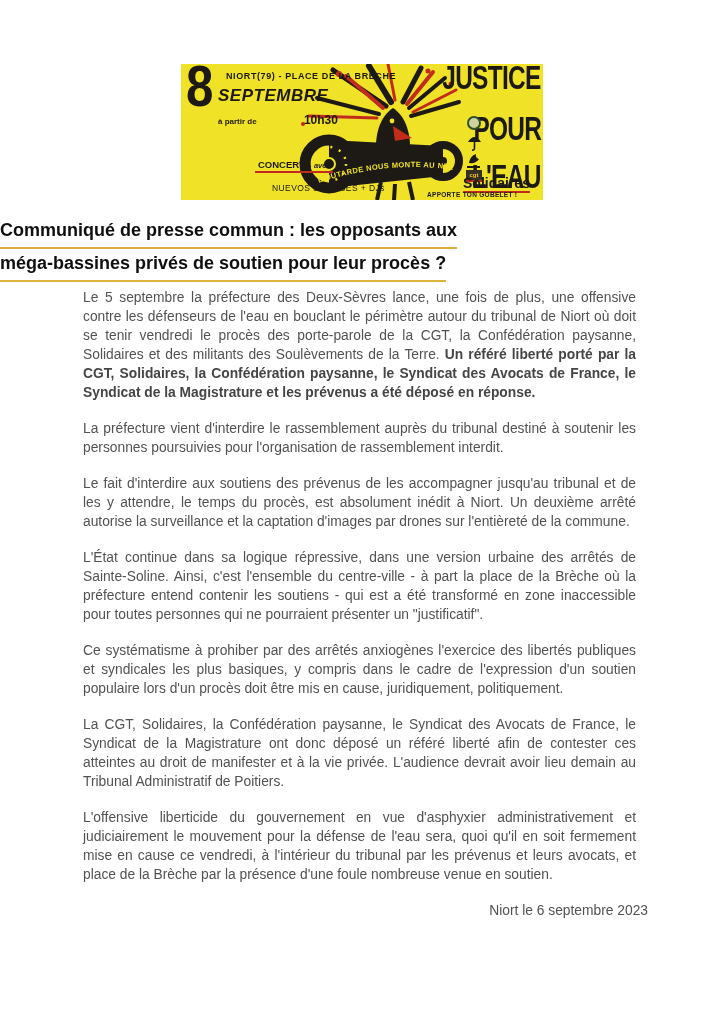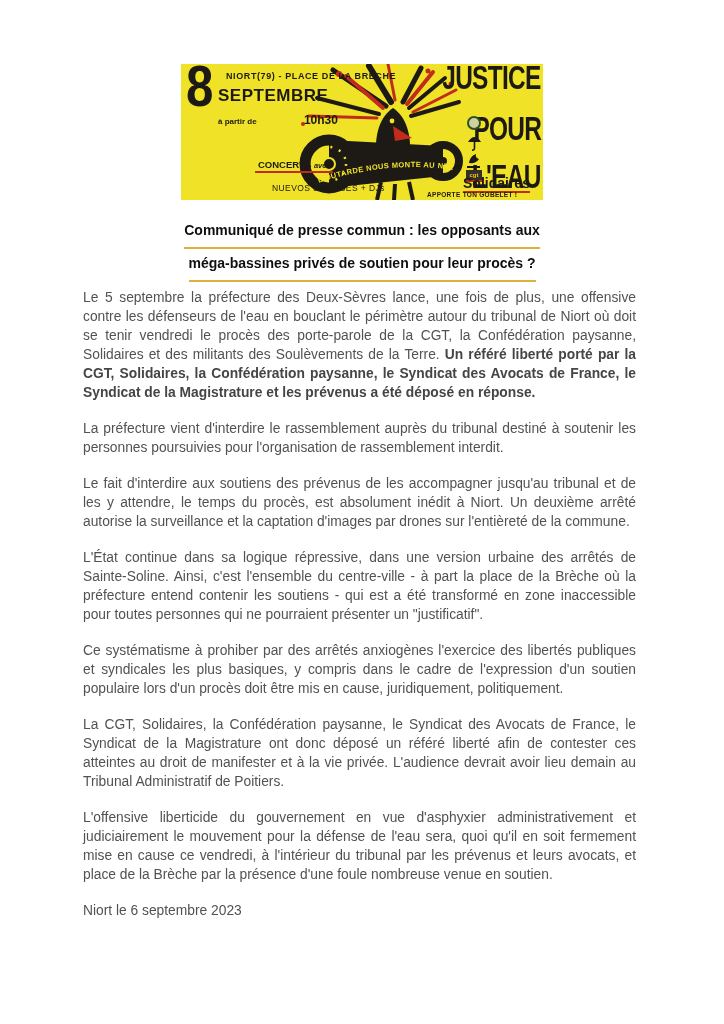--- a/index.html
+++ b/index.html
@@ -19,21 +19,21 @@
     position: absolute;
     left: 181px; top: 64px;
     width: 362px; height: 136px;
     background: #f0e226;
     overflow: hidden;
   }
   .banner .abs { position: absolute; white-space: nowrap; color: #1d1a15; }
   .b-location { left: 37px; top: 7px; font-size: 9px; font-weight: 700; letter-spacing: .6px; margin-left: 8px; }
   .b-day { left: 5px; top: -8px; font-size: 58px; font-weight: 800; line-height: 60px;
            transform: scaleX(.85); transform-origin: left top; }
-  .b-month { left: 37px; top: 22px; font-size: 17px; font-weight: 800; letter-spacing: .5px; }
+  .b-month { left: 37px; top: 22px; font-size: 17px; font-weight: 800; letter-spacing: .5px; font-style: italic; }
   .b-timerow { left: 37px; top: 46px; }
   .b-timeprefix { font-size: 8px; font-weight: 700; }
   .b-time { font-size: 12px; font-weight: 700; margin-left: 45px; }
   .b-event { left: 5px; top: 72px; font-size: 13.5px; font-weight: 800; letter-spacing: 1.2px; }
   .b-concerts { left: 74px; top: 95px; font-size: 9.5px; font-weight: 800; color: #c22c1d;
                 border-bottom: 2px solid #c22c1d; padding: 0 2px 1px 3px; text-align: center; }
   .b-concerts .with { font-size: 7.5px; font-style: italic; font-weight: 700; }
   .b-artist1 { left: 77px; top: 109px; font-size: 8.5px; font-weight: 700; letter-spacing: .4px; margin-top: 32px; }
   .b-artist2 { left: 91px; top: 119px; font-size: 8.5px; font-weight: 400; letter-spacing: .4px; }
   .b-slogan { right: 2px; text-align: right; font-size: 34px; font-weight: 800; line-height: 30px;
@@ -51,39 +51,39 @@
   .logo-bird { left: 3px; top: 37px; }
   .logo-bar { left: 2px; top: 50px; width: 13px; height: 2px; background: #1d1a15; }
   .logo-cgt { left: 1px; top: 54px; width: 16px; height: 12px; background: #353026;
               color: #f0c020; font-size: 6px; font-weight: 800; text-align: center;
               line-height: 10px; border-bottom: 2px solid #c22c1d; }
 
   
   .title {
     position: absolute;
     left: 0; top: 216px; width: 724px;
-    text-align: center;
+    text-align: left;
     color: #0f0f0f;
-    font-size: 14px; font-weight: 700;
+    font-size: 18px; font-weight: 700;
     line-height: 29px;
   }
   .title .tline { display: inline-block; border-bottom: 2px solid #ddb23a; padding-bottom: 2px; }
 
   
   .body-text {
     position: absolute;
     left: 83px; top: 288px; width: 565px;
     color: #525254;
     font-size: 13.8px;
     line-height: 19px;
     text-align: justify;
   }
   .body-text p { margin: 0 12px 17px 0; }
   .body-text .bold { font-weight: 700; color: #454547; }
-  .dateline { text-align: left; margin-top: 10px; }
+  .dateline { text-align: right; margin-top: 10px; }
 </style>
 </head>
 <body>
 
 <div class="page">
 
   <div class="banner">
 
     <svg class="b-art" width="362" height="136" viewBox="0 0 362 136">
       <g stroke="#1d1a15" stroke-linecap="round">

